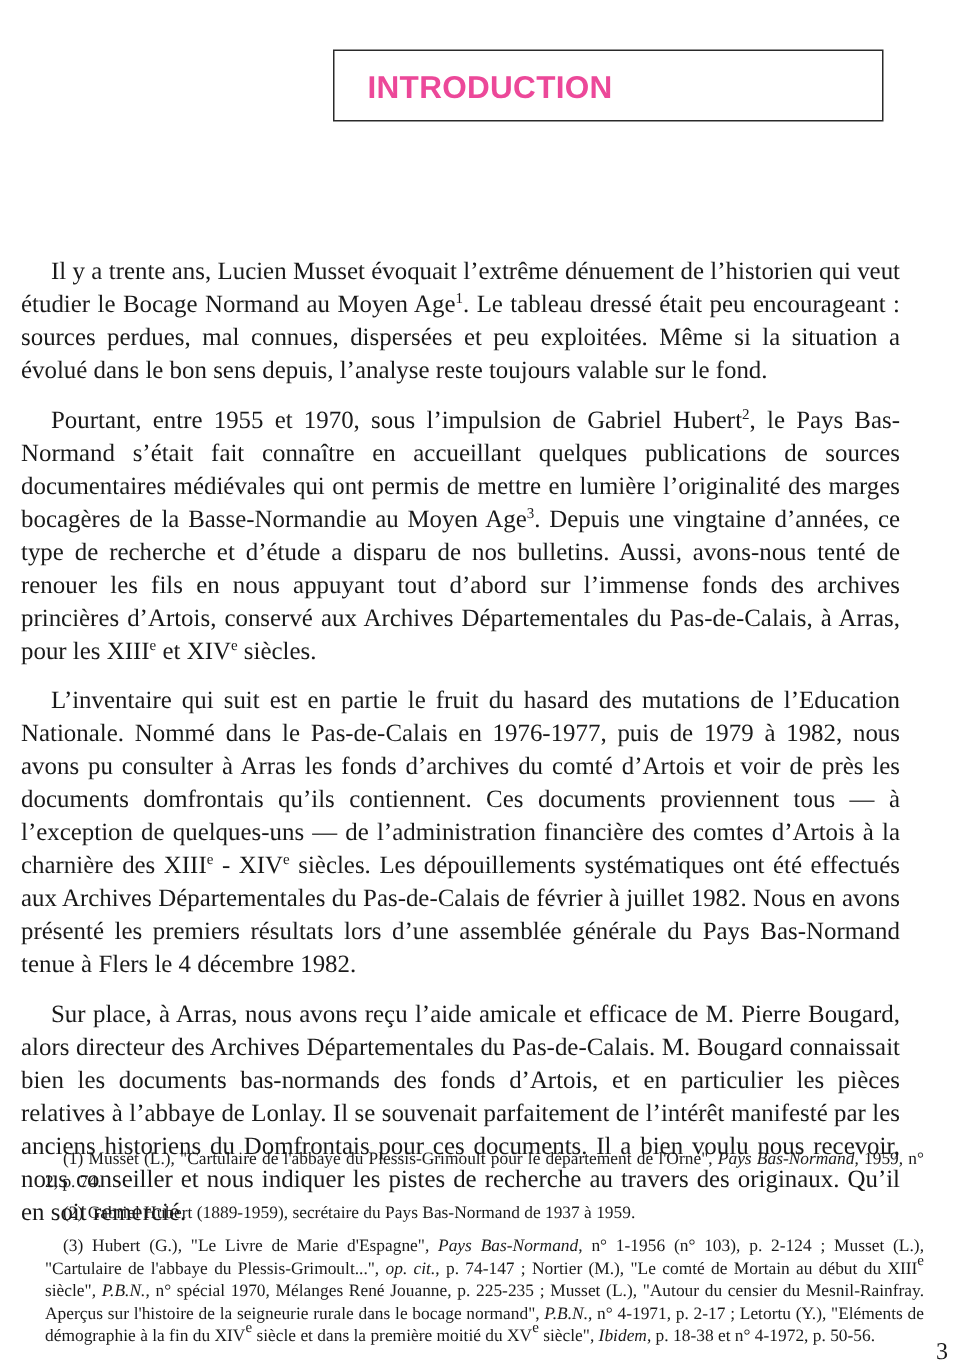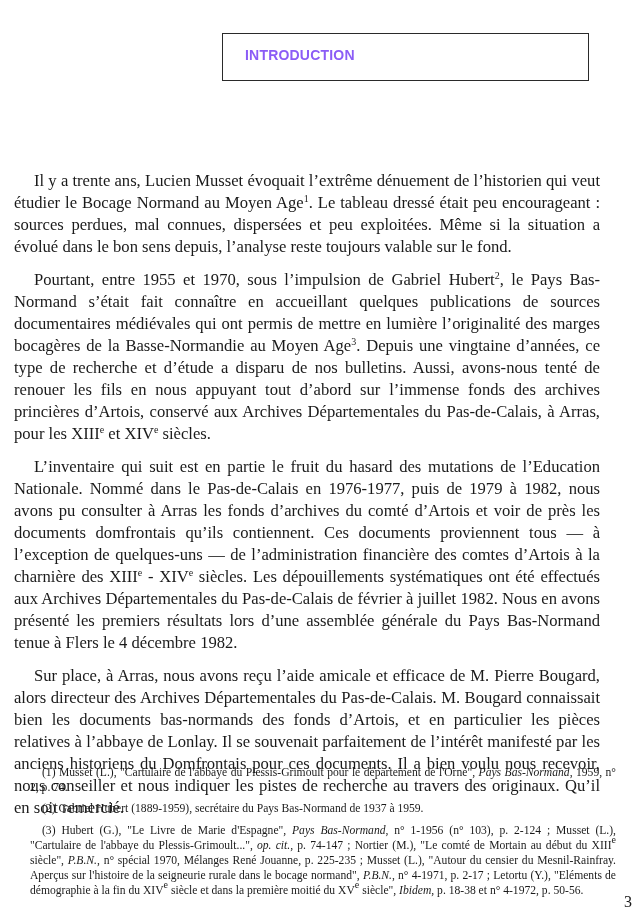--- a/index.html
+++ b/index.html
@@ -8,21 +8,21 @@
       color: #1a1a1a;
       font-family: "Liberation Serif", "DejaVu Serif", serif;
     }
     .title-box {
       position: absolute; left: 222px; top: 33px; width: 367px; height: 48px;
       border: 1.5px solid #2a2a2a; box-sizing: border-box;
     }
     .title-box span {
       position: absolute; left: 22px; top: 13px;
       font-family: "Liberation Sans", "DejaVu Sans", sans-serif;
-      font-weight: bold; font-size: 14px; letter-spacing: 0.2px; color: #8b5cf6;
+      font-weight: bold; font-size: 21px; letter-spacing: 0.2px; color: #ec4899;
     }
     .body-text {
       position: absolute; left: 14px; top: 170px; width: 586px;
       font-size: 16.6px; line-height: 22.0px; text-align: justify;
     }
     .body-text p { margin: 0 0 11px 0; text-indent: 20px; }
     sup { font-size: 10px; line-height: 0; vertical-align: 6px; }
     .notes {
       position: absolute; left: 30px; top: 765px; width: 586px;
       font-size: 11.6px; line-height: 15.2px; text-align: justify;

